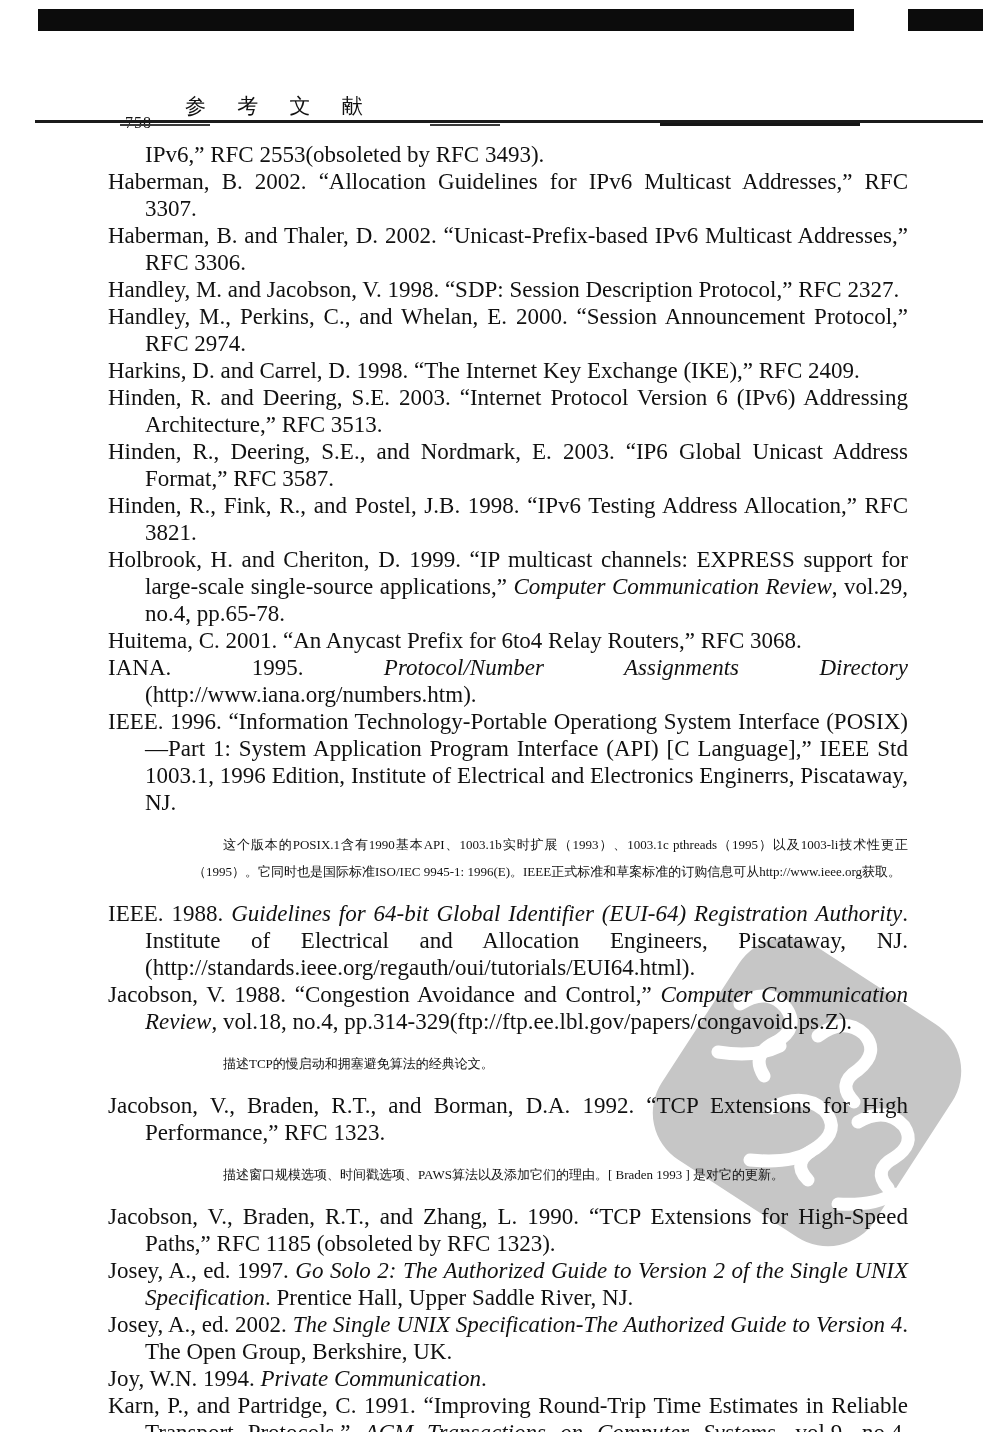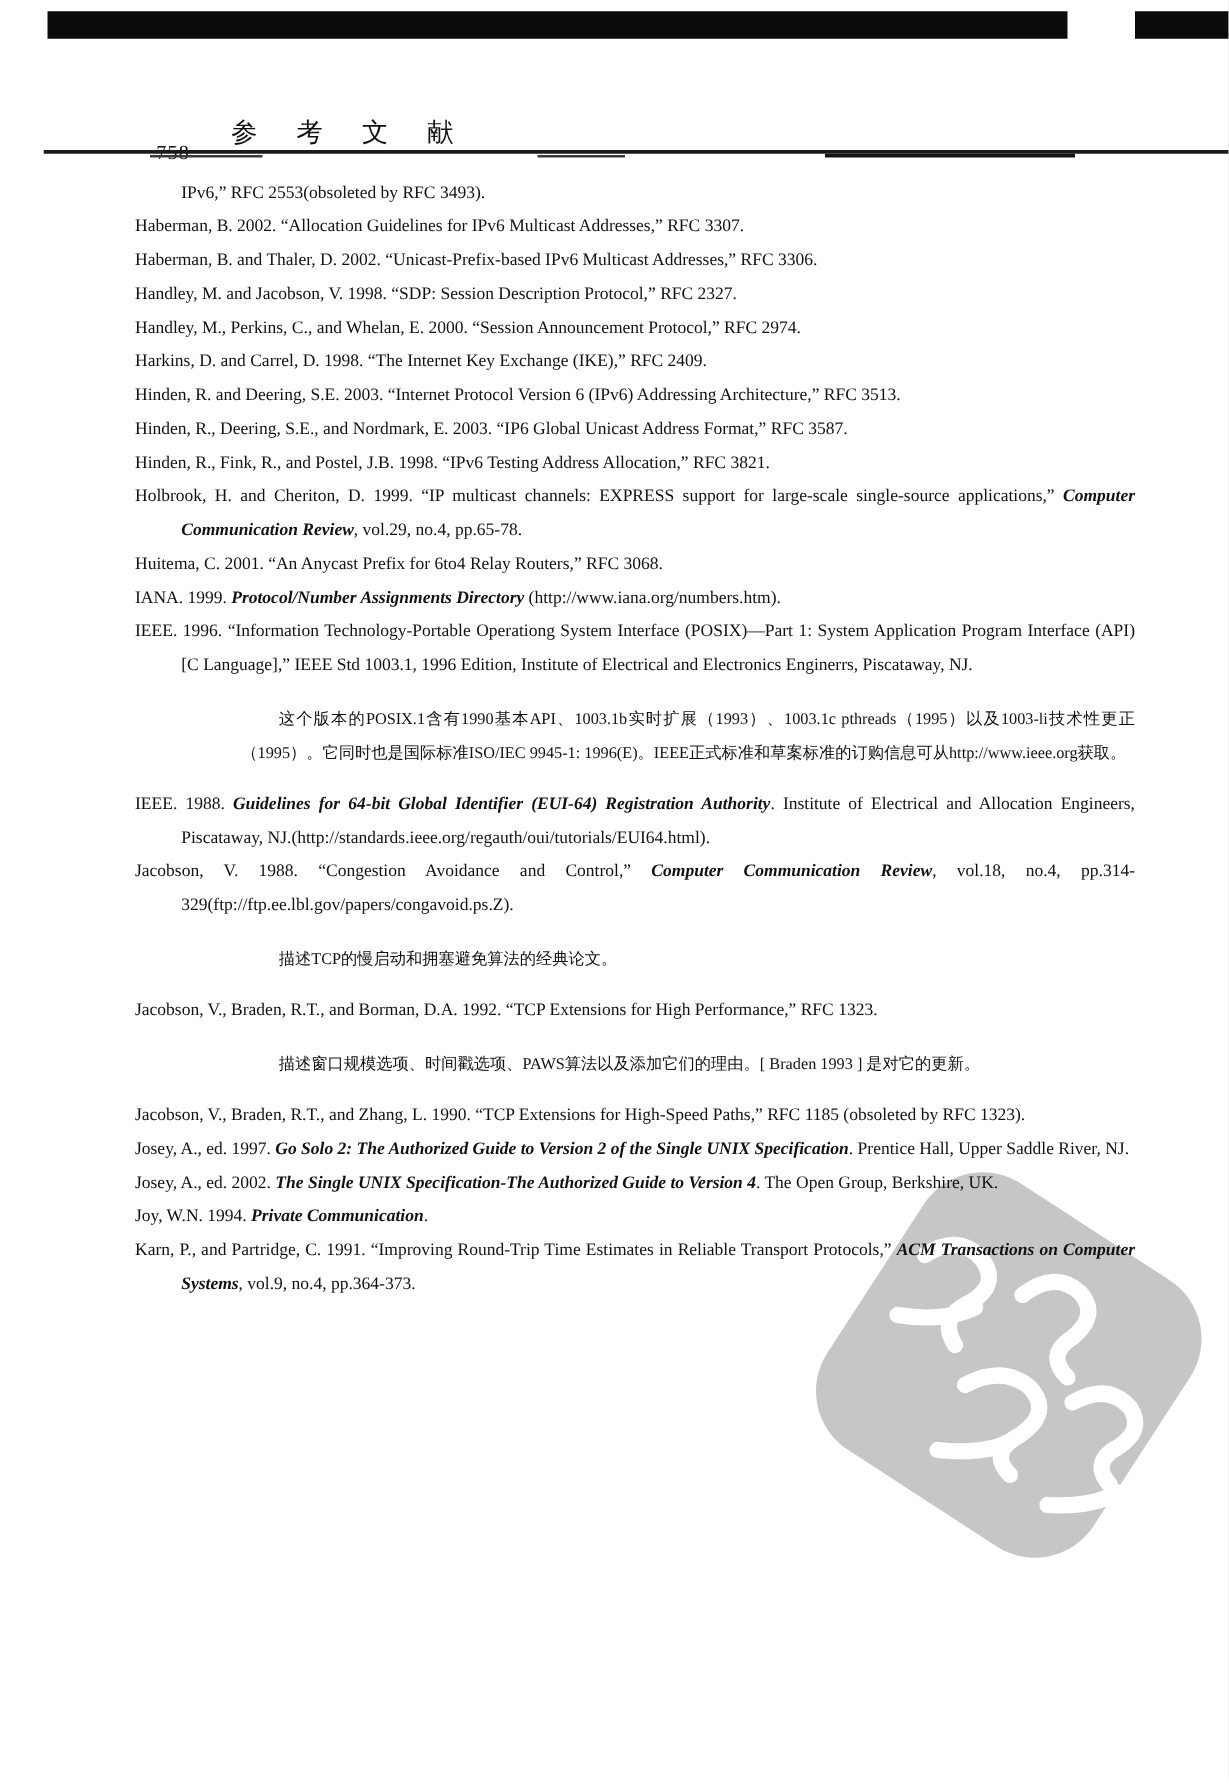--- a/index.html
+++ b/index.html
@@ -18,29 +18,29 @@
   
   .hdr-num{position:absolute;left:125px;top:94px;font-size:16px;letter-spacing:1px;margin-top:20px;}
   .hdr-title{position:absolute;left:173px;top:92px;font-size:21px;letter-spacing:13px;margin-left:12px;}
   .hdr-rule{position:absolute;left:35px;top:120px;width:948px;height:3px;background:#1b1b1b;}
   .hdr-rule-frag{position:absolute;height:2px;background:#3a3a3a;top:124px;}
   .frag1{left:120px;width:90px;}
   .frag2{left:430px;width:70px;}
   .frag3{left:660px;width:200px;background:#161616;height:3px;top:123px;}
   
   .content{position:absolute;left:108px;top:141px;width:800px;z-index:2;}
-  .content p{margin:0;text-align:justify;font-size:14px;line-height:27px;}
+  .content p{margin:0;text-align:justify;font-size:23px;line-height:27px;}
   .content p.continuation{padding-left:37px;text-indent:0;}
   .content p.entry{padding-left:37px;text-indent:-37px;}
   .content p.annotation{
     margin:15px 0 15px 0;
     padding-left:85px;text-indent:30px;
     font-size:13px;line-height:27px;
   }
-  .content i{font-style:italic;font-weight:bold;}
+  .content i{font-style:italic;}
   
   .wm{position:absolute;left:622px;top:912px;z-index:1;}
 </style>
 </head>
 <body>
 
 <div class="page">
 
   <div class="scan-bar left"></div>
   <div class="scan-bar right"></div>
@@ -74,21 +74,21 @@
       <p class="entry"><span>Haberman, B. 2002. “Allocation Guidelines for IPv6 Multicast Addresses,” RFC 3307.</span></p>
       <p class="entry"><span>Haberman, B. and Thaler, D. 2002. “Unicast-Prefix-based IPv6 Multicast Addresses,” RFC 3306.</span></p>
       <p class="entry"><span>Handley, M. and Jacobson, V. 1998. “SDP: Session Description Protocol,” RFC 2327.</span></p>
       <p class="entry"><span>Handley, M., Perkins, C., and Whelan, E. 2000. “Session Announcement Protocol,” RFC 2974.</span></p>
       <p class="entry"><span>Harkins, D. and Carrel, D. 1998. “The Internet Key Exchange (IKE),” RFC 2409.</span></p>
       <p class="entry"><span>Hinden, R. and Deering, S.E. 2003. “Internet Protocol Version 6 (IPv6) Addressing Architecture,” RFC 3513.</span></p>
       <p class="entry"><span>Hinden, R., Deering, S.E., and Nordmark, E. 2003. “IP6 Global Unicast Address Format,” RFC 3587.</span></p>
       <p class="entry"><span>Hinden, R., Fink, R., and Postel, J.B. 1998. “IPv6 Testing Address Allocation,” RFC 3821.</span></p>
       <p class="entry"><span>Holbrook, H. and Cheriton, D. 1999. “IP multicast channels: EXPRESS support for large-scale single-source applications,” </span><i>Computer Communication Review</i><span>, vol.29, no.4, pp.65-78.</span></p>
       <p class="entry"><span>Huitema, C. 2001. “An Anycast Prefix for 6to4 Relay Routers,” RFC 3068.</span></p>
-      <p class="entry"><span>IANA. 1999. </span><i>Protocol/Number Assignments Directory</i><span> (http://www.iana.org/numbers.htm).</span></p>
+      <p class="entry"><span>IANA. 1995. </span><i>Protocol/Number Assignments Directory</i><span> (http://www.iana.org/numbers.htm).</span></p>
       <p class="entry"><span>IEEE. 1996. “Information Technology-Portable Operationg System Interface (POSIX)—Part 1: System Application Program Interface (API) [C Language],” IEEE Std 1003.1, 1996 Edition, Institute of Electrical and Electronics Enginerrs, Piscataway, NJ.</span></p>
       <p class="annotation"><span>这个版本的POSIX.1含有1990基本API、1003.1b实时扩展（1993）、1003.1c pthreads（1995）以及1003-li技术性更正（1995）。它同时也是国际标准ISO/IEC 9945-1: 1996(E)。IEEE正式标准和草案标准的订购信息可从http://www.ieee.org获取。</span></p>
       <p class="entry"><span>IEEE. 1988. </span><i>Guidelines for 64-bit Global Identifier (EUI-64) Registration Authority</i><span>. Institute of Electrical and Allocation Engineers, Piscataway, NJ.(http://standards.ieee.org/regauth/oui/tutorials/EUI64.html).</span></p>
       <p class="entry"><span>Jacobson, V. 1988. “Congestion Avoidance and Control,” </span><i>Computer Communication Review</i><span>, vol.18, no.4, pp.314-329(ftp://ftp.ee.lbl.gov/papers/congavoid.ps.Z).</span></p>
       <p class="annotation"><span>描述TCP的慢启动和拥塞避免算法的经典论文。</span></p>
       <p class="entry"><span>Jacobson, V., Braden, R.T., and Borman, D.A. 1992. “TCP Extensions for High Performance,” RFC 1323.</span></p>
       <p class="annotation"><span>描述窗口规模选项、时间戳选项、PAWS算法以及添加它们的理由。[ Braden 1993 ] 是对它的更新。</span></p>
       <p class="entry"><span>Jacobson,  V.,  Braden, R.T., and Zhang, L. 1990. “TCP Extensions for High-Speed Paths,” RFC 1185 (obsoleted by RFC 1323).</span></p>
       <p class="entry"><span>Josey, A., ed. 1997. </span><i>Go Solo 2: The Authorized Guide to Version 2 of the Single UNIX Specification</i><span>. Prentice Hall, Upper Saddle River, NJ.</span></p>
       <p class="entry"><span>Josey, A., ed. 2002. </span><i>The Single UNIX Specification-The Authorized Guide to Version 4</i><span>. The Open Group, Berkshire, UK.</span></p>

